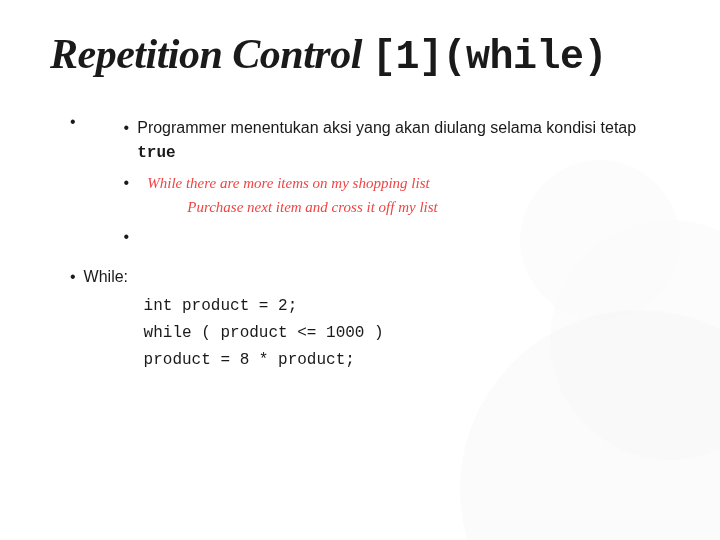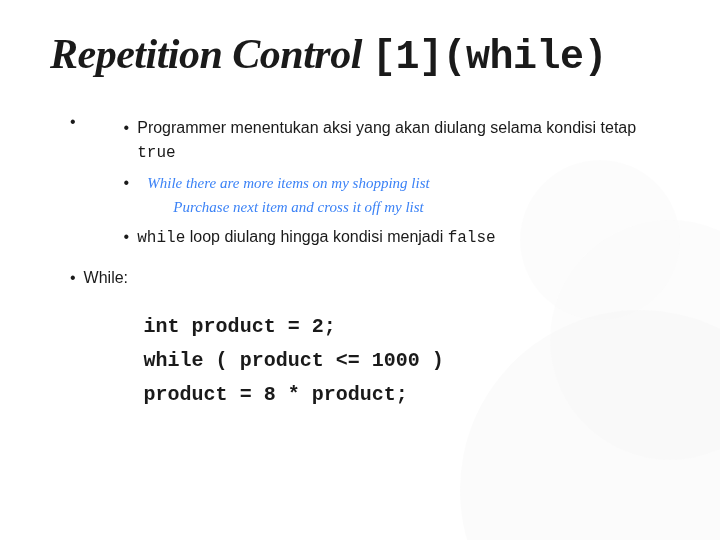--- a/index.html
+++ b/index.html
@@ -65,43 +65,42 @@
     }
 
     .text-normal {
       font-size: 16px;
       color: #1a1a1a;
       line-height: 1.5;
     }
 
     .mono-inline {
       font-family: 'Courier New', Courier, monospace;
-      font-weight: normal;
+      font-weight: bold;
     }
 
     .italic-text {
       font-style: italic;
     }
 
     .pseudocode-italic {
       font-family: Georgia, serif;
       font-style: italic;
       font-size: 15px;
-      color: #3b82f6;
+      color: #ef4444;
       line-height: 1.6;
     }
 
     .code-block {
       font-family: 'Courier New', Courier, monospace;
-      font-size: 20px;
+      font-size: 16px;
       color: #1a1a1a;
       line-height: 1.7;
       margin-left: 60px;
-      margin-top: 20px;
-      font-weight: bold;
+      margin-top: 4px;
     }
 
     .section {
       margin-bottom: 10px;
     }
 
     .flex-row {
       display: flex;
       align-items: flex-start;
     }
@@ -132,32 +131,28 @@
           <span>Programmer menentukan aksi yang akan diulang selama kondisi tetap </span><span class="mono-inline">true</span>
         </div>
       </div>
 
       
       <div class="bullet-level2 flex-row" style="margin-top:6px;">
         <span class="bullet-symbol text-normal">•</span>
         <div>
           <div class="pseudocode-italic" style="margin-left:10px;">
             <div>While there are more items on my shopping list</div>
-            <div style="margin-left:26px;">Purchase next item and cross it off my list</div>
+            <div style="margin-left:40px;">Purchase next item and cross it off my list</div>
           </div>
         </div>
       </div>
 
       
       <div class="bullet-level2 flex-row" style="margin-top:6px;">
         <span class="bullet-symbol text-normal">•</span>
-        <div class="text-normal">
-          <span class="mono-inline">while</span>
-          <span>loop diulang hingga kondisi menjadi </span><span class="mono-inline">false</span>
-        </div>
       </div>
 
     </div>
   </div>
 
   <div class="section bullet-level1 flex-row" style="margin-top:10px;">
     <span class="bullet-symbol text-normal">•</span>
     <div>
       <span class="text-normal">While:</span>
       <div class="code-block">

